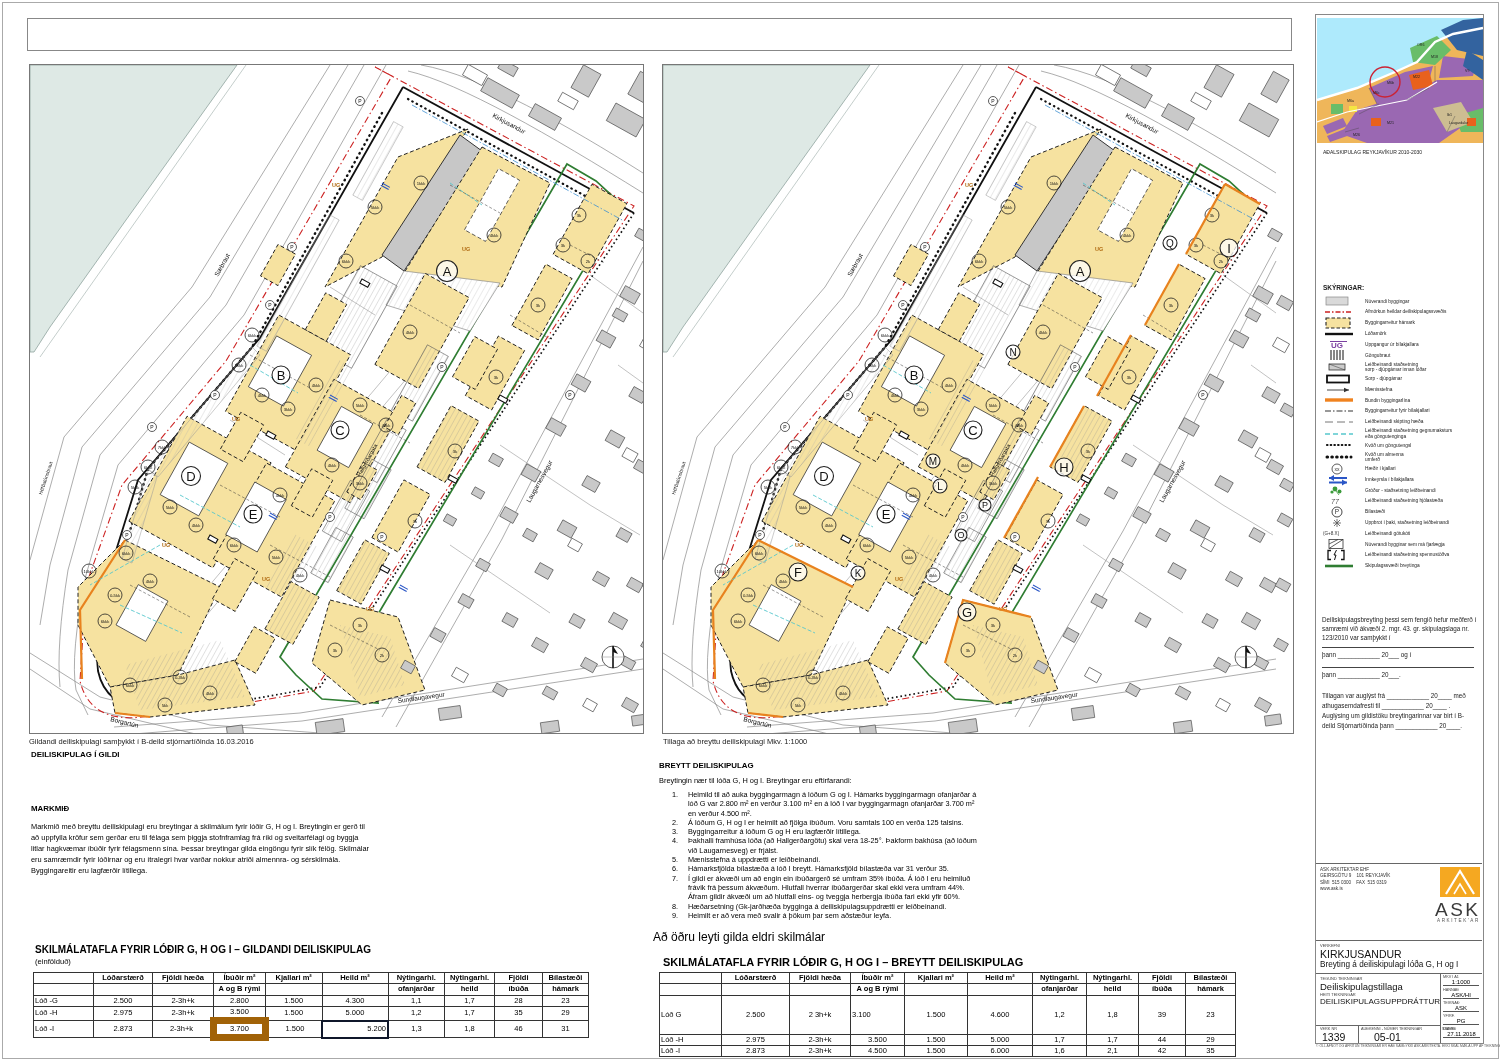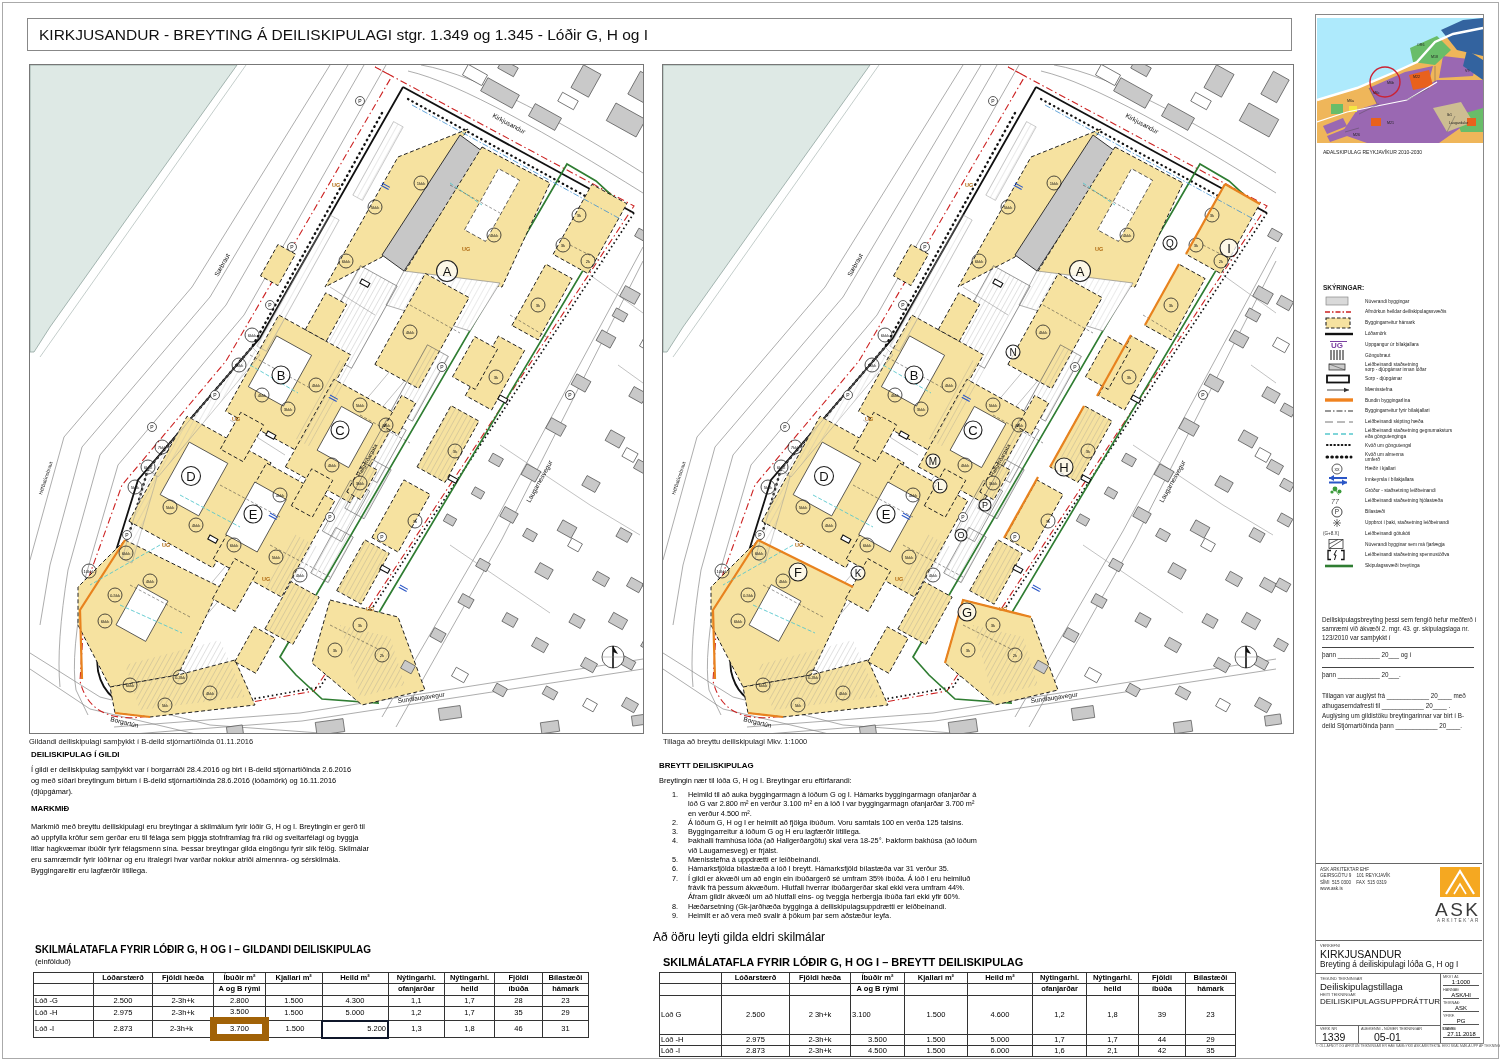--- a/index.html
+++ b/index.html
@@ -5,21 +5,20 @@
 #page{position:relative;width:1500px;height:1060px;overflow:hidden;background:#fff}
 td{font-family:"Liberation Sans",sans-serif}
 </style></head>
 <body>
 <div id="page">
 
 <div style="position:absolute;left:2px;top:2px;width:1495px;height:1055px;border:1px solid #aaa"></div>
 
 <div style="position:absolute;left:27px;top:18px;width:1263px;height:31px;border:1px solid #888;background:#fff"></div>
 
-<div style="position:absolute;left:39px;top:26px;font-size:15.5px;color:#111">KIRKJUSANDUR - BREYTING Á DEILISKIPULAGI stgr. 1.349 og 1.345 - Lóðir G, H og I</div>
 
 <svg width="613" height="668" viewBox="0 0 613 668" style="position:absolute;left:29px;top:64px;border:1px solid #777;background:#fff" xmlns="http://www.w3.org/2000/svg">
       <defs>
 <pattern id="hatch" width="4.6" height="4.6" patternUnits="userSpaceOnUse" patternTransform="rotate(29)">
 <rect width="4.6" height="4.6" fill="none"></rect>
           <line x1="0" y1="0" x2="0" y2="4.6" stroke="#8a8a8a" stroke-width="0.5"></line>
 </pattern>
 <pattern id="hatchw" width="4.5" height="4.5" patternUnits="userSpaceOnUse" patternTransform="rotate(-61)">
 <rect width="4.5" height="4.5" fill="none"></rect>
           <line x1="0" y1="0" x2="0" y2="4.5" stroke="#666" stroke-width="0.5"></line>
@@ -460,25 +459,24 @@
         <text x="195" y="511.6" font-size="10" text-anchor="middle" fill="#111">K</text>
         <circle cx="277" cy="421" r="7" fill="#fff" fill-opacity="0.75" stroke="#222" stroke-width="1.1"></circle>
         <text x="277" y="424.6" font-size="10" text-anchor="middle" fill="#111">L</text>
         <circle cx="322" cy="440" r="6" fill="#fff" fill-opacity="0.75" stroke="#222" stroke-width="1.1"></circle>
         <text x="322" y="443.24" font-size="9" text-anchor="middle" fill="#111">P</text>
         <circle cx="298" cy="470" r="6" fill="#fff" fill-opacity="0.75" stroke="#222" stroke-width="1.1"></circle>
         <text x="298" y="473.24" font-size="9" text-anchor="middle" fill="#111">O</text>
       </g>
     </svg>
 
-<div style="position:absolute;left:29px;top:737px;font-size:7.5px;color:#222">Gildandi deiliskipulagi samþykkt í B-deild stjórnartíðinda 01.11.2016</div>
+<div style="position:absolute;left:29px;top:737px;font-size:7.5px;color:#222">Gildandi deiliskipulagi samþykkt í B-deild stjórnartíðinda 16.03.2016</div>
 
 <div style="position:absolute;left:31px;top:750px;font-size:7.9px;font-weight:bold">DEILISKIPULAG Í GILDI</div>
 
-<div style="position:absolute;left:31px;top:765px;width:330px;font-size:7.4px;line-height:10.8px">Í gildi er deiliskipulag samþykkt var í borgarráði 28.4.2016 og birt í B-deild stjórnartíðinda 2.6.2016 og með síðari breytingum birtum í B-deild stjórnartíðinda 28.6.2016 (lóðamörk) og 16.11.2016 (djúpgámar).</div>
 
 <div style="position:absolute;left:31px;top:804px;font-size:7.9px;font-weight:bold">MARKMIÐ</div>
 
 <div style="position:absolute;left:31px;top:821px;width:340px;font-size:7.4px;line-height:11px">Markmið með breyttu deiliskipulagi eru breytingar á skilmálum fyrir lóðir G, H og I. Breytingin er gerð til að uppfylla kröfur sem gerðar eru til félaga sem þiggja stofnframlag frá ríki og sveitarfélagi og byggja litlar hagkvæmar íbúðir fyrir félagsmenn sína. Þessar breytingar gilda eingöngu fyrir slík félög. Skilmálar eru samræmdir fyrir lóðirnar og eru ítralegri hvar varðar nokkur atriði almennra- og sérskilmála. Byggingareitir eru lagfærðir lítillega.</div>
 
 <div style="position:absolute;left:35px;top:944px;font-size:10px;font-weight:bold">SKILMÁLATAFLA FYRIR LÓÐIR G, H OG I – GILDANDI DEILISKIPULAG</div>
 <div style="position:absolute;left:35px;top:957px;font-size:7.6px">(einfölduð)</div>
 
 <table style="position:absolute;left:33px;top:972px;border-collapse:collapse;font-size:7.5px;">
       <tbody>

